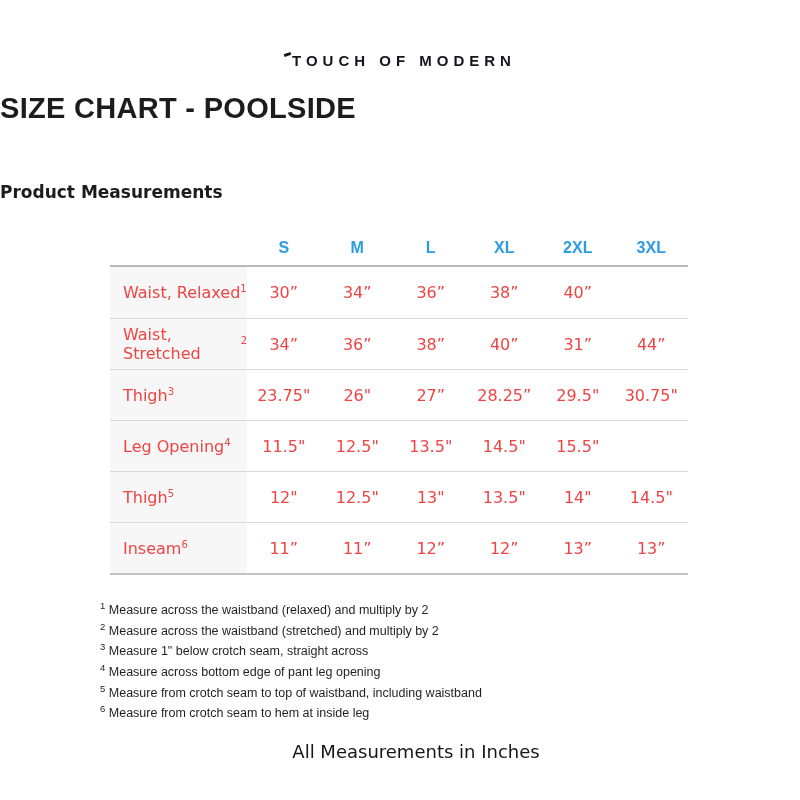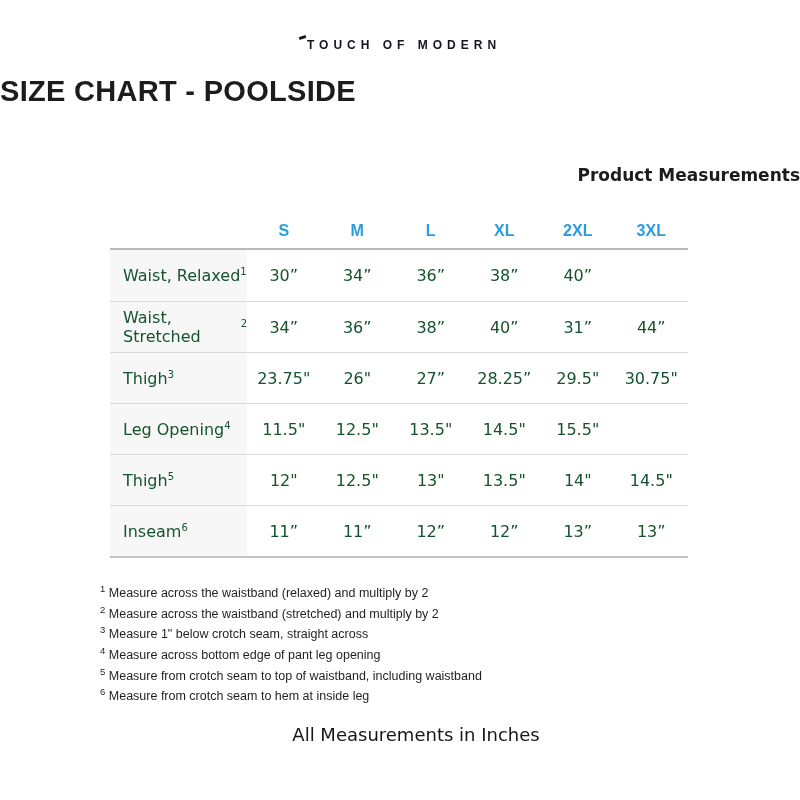--- a/index.html
+++ b/index.html
@@ -5,55 +5,55 @@
   * { margin:0; padding:0; box-sizing:border-box; }
   html,body { background:#ffffff; }
   body { width:800px; height:800px; }
   .page {
     position:relative; width:800px; height:800px; background:#ffffff;
     font-family:"DejaVu Sans","Liberation Sans",sans-serif; color:#222; overflow:hidden;
   }
 
   
   .logo {
-    padding-top:36px; text-align:center;
+    padding-top:52px; text-align:center;
     font-family:"Liberation Sans",sans-serif;
-    font-size:12px; font-weight:700; letter-spacing:5px; color:#15151d;
+    font-size:15px; font-weight:700; letter-spacing:5px; color:#15151d;
     white-space:nowrap;
   }
   .logo .tick {
     display:inline-block; width:7px; height:3px; background:#15151d;
     transform:rotate(-18deg); margin-right:1px; vertical-align:10px;
   }
 
   
   .title {
     margin-top:23px; text-align:left;
     font-family:"Liberation Sans",sans-serif;
     font-size:29px; font-weight:700; letter-spacing:0.3px; color:#1c1c1c;
   }
 
   
   .subtitle {
-    margin-top:57px; text-align:right;
+    margin-top:57px; text-align:left;
     font-size:17px; font-weight:700; color:#1c1c1c;
   }
   .size-table { width:578px; margin:27px 0 0 110px; }
   .trow { display:grid; grid-template-columns:137px repeat(6,1fr); }
   .trow.head { height:36px; align-items:end; padding-bottom:8px; }
   .head .cell.size {
     font-family:"Liberation Sans",sans-serif;
     font-weight:700; font-size:16px; color:#2b9ce0;
   }
   .tbody { border-top:2px solid #b9b9b9; border-bottom:2px solid #c3c3c3; }
   .tbody .trow { height:51px; align-items:stretch; }
   .tbody .trow + .trow { border-top:1px solid #d9d9d9; }
   .cell {
     display:flex; align-items:center; justify-content:center;
-    text-align:center; font-size:16px; color:#14532d;
+    text-align:center; font-size:16px; color:#ef4444;
   }
   .cell.label {
     justify-content:flex-start; text-align:left;
     background:#f7f7f7; padding-left:13px; font-size:16px;
   }
   .cell sup, .cell .sup { font-size:10px; line-height:1; vertical-align:super; }
   .cell.label sup { margin-top:-7px; }
 
   
   .footnotes {

